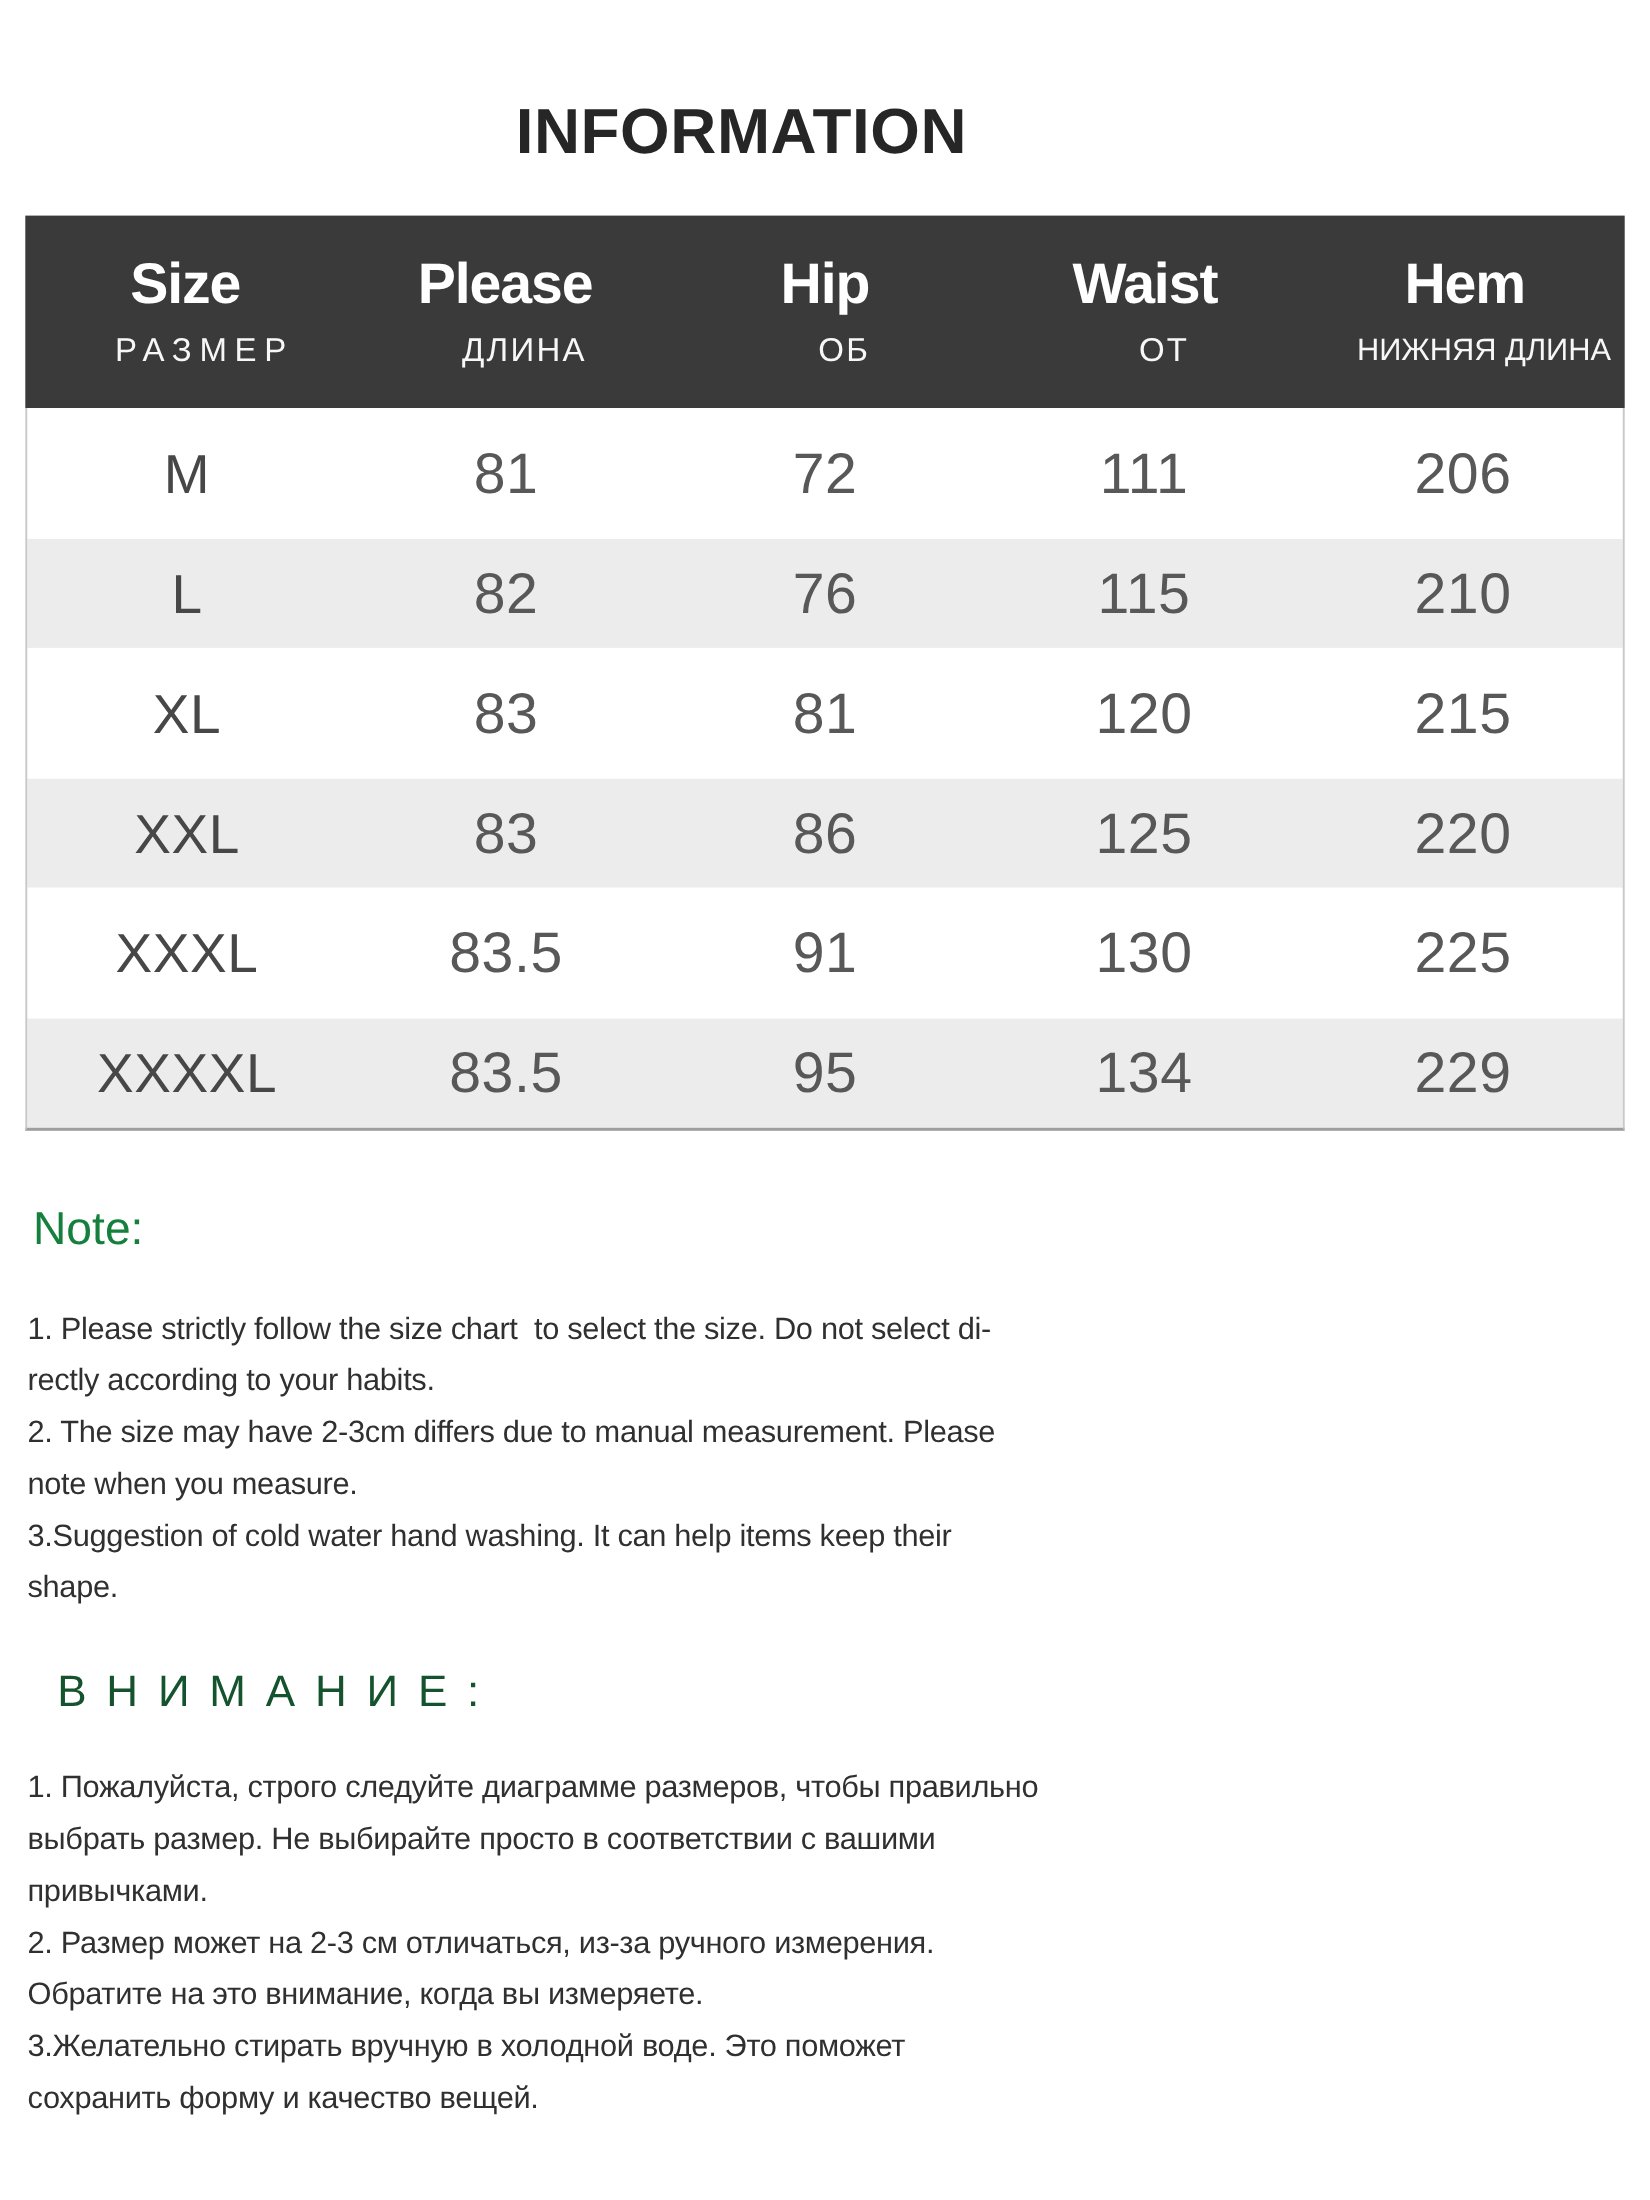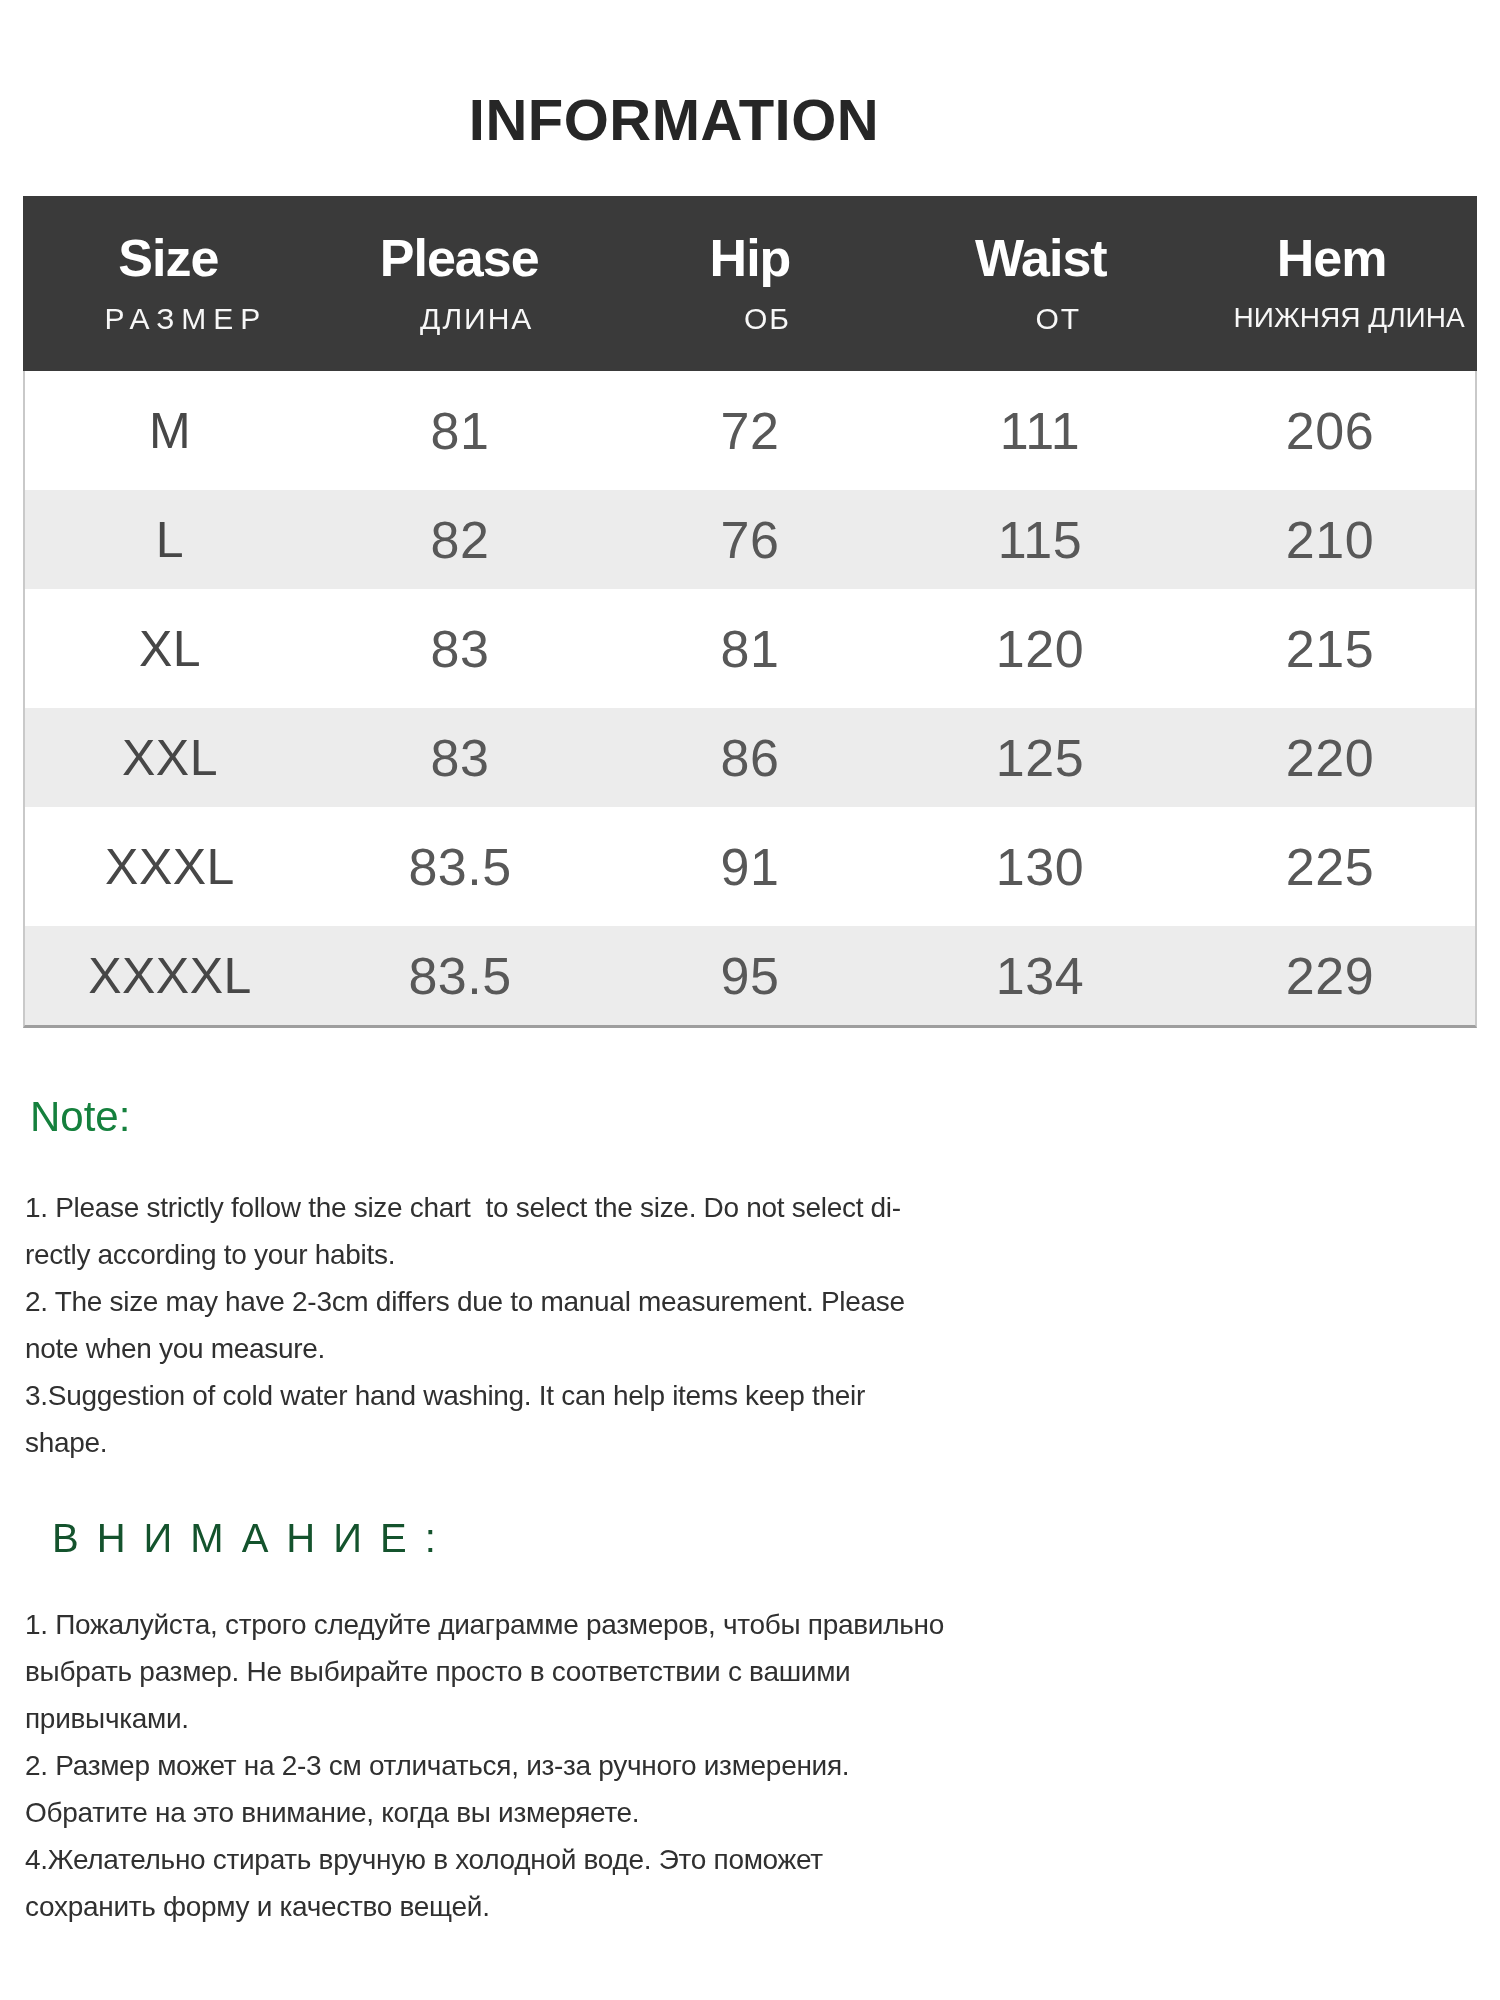--- a/index.html
+++ b/index.html
@@ -125,15 +125,15 @@
   <div class="line">shape.</div>
 </div>
 
 <div class="attention-heading">ВНИМАНИЕ:</div>
 <div class="attention-body">
   <div class="line">1. Пожалуйста, строго следуйте диаграмме размеров, чтобы правильно</div>
   <div class="line">выбрать размер. Не выбирайте просто в соответствии с вашими</div>
   <div class="line">привычками.</div>
   <div class="line">2. Размер может на 2-3 см отличаться, из-за ручного измерения.</div>
   <div class="line">Обратите на это внимание, когда вы измеряете.</div>
-  <div class="line">4.Желательно стирать вручную в холодной воде. Это поможет</div>
+  <div class="line">3.Желательно стирать вручную в холодной воде. Это поможет</div>
   <div class="line">сохранить форму и качество вещей.</div>
 </div>
 
 </body></html>

